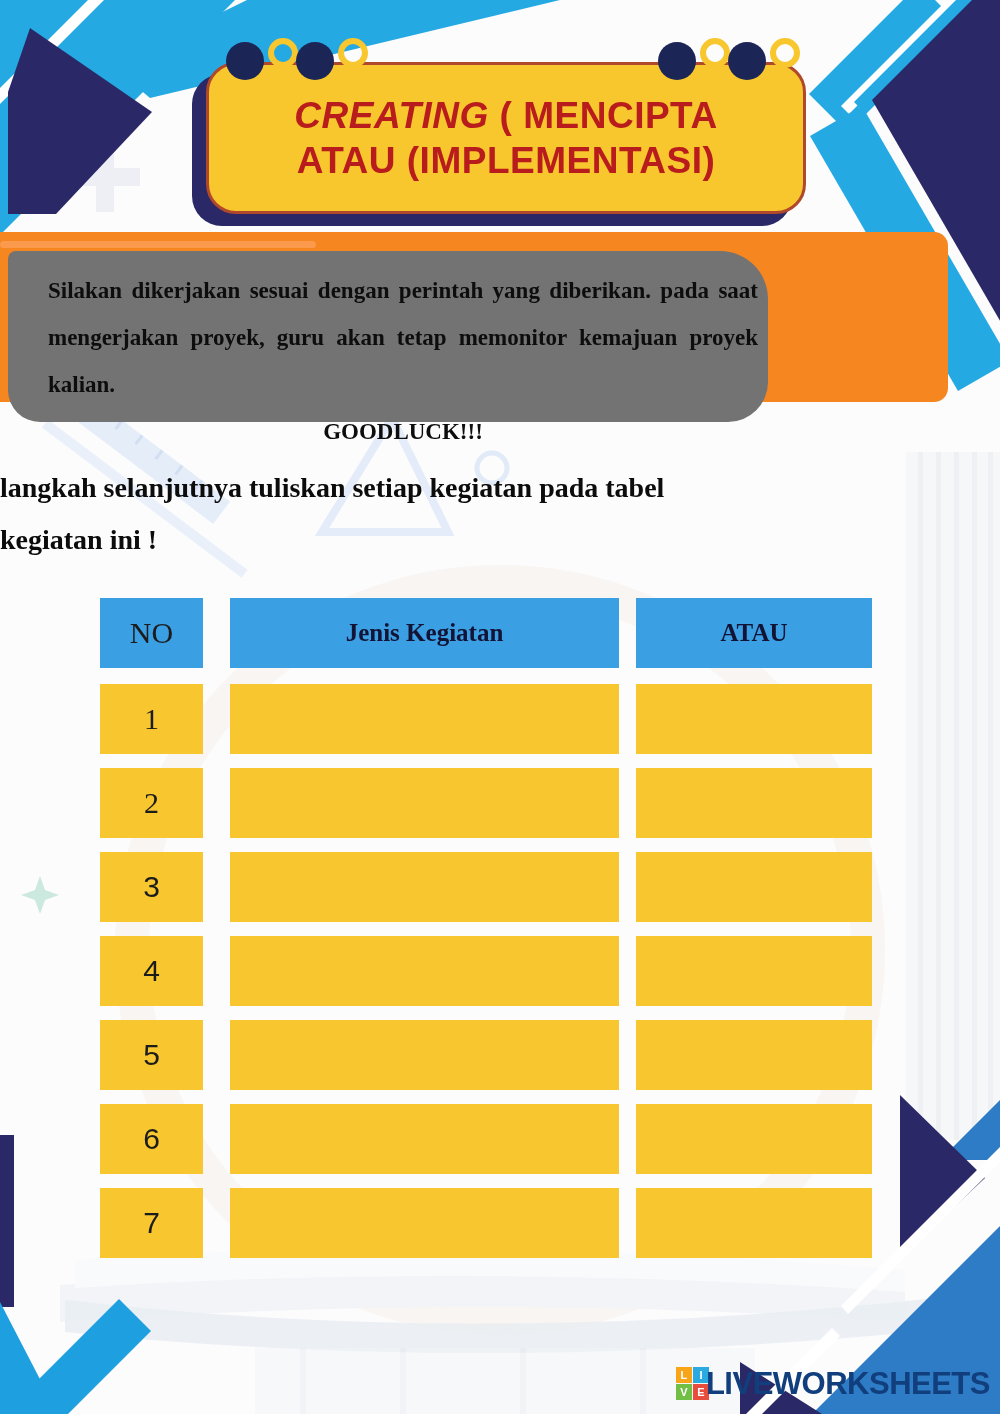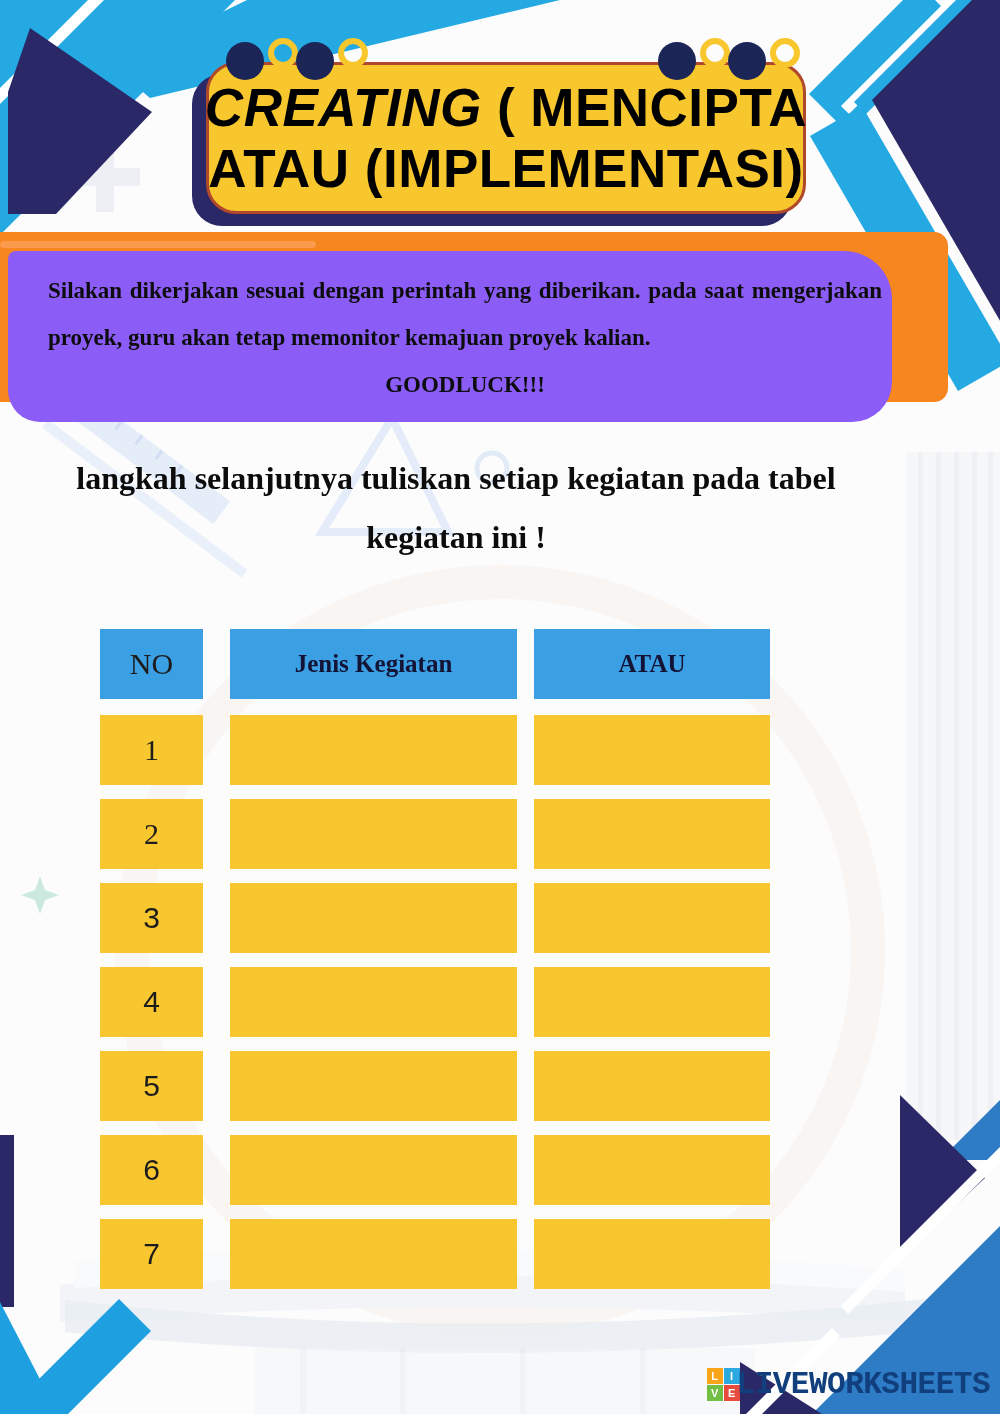--- a/index.html
+++ b/index.html
@@ -10,61 +10,61 @@
   .decor{position:absolute;left:0;top:0;z-index:1;}
   
   .banner{
     position:absolute;left:206px;top:62px;width:600px;height:152px;z-index:3;
     background:#F8C62D;border:3px solid #B0482B;border-radius:30px;
     box-shadow:-14px 12px 0 #2A2866;
     display:flex;flex-direction:column;justify-content:center;align-items:center;
     gap:8px;box-sizing:border-box;
   }
   .banner-line{
-    font-family:"Liberation Sans",sans-serif;font-weight:700;font-size:53px;
-    letter-spacing:.5px;color:#000000;white-space:pre;line-height:1;
+    font-family:"Liberation Sans",sans-serif;font-weight:700;font-size:37px;
+    letter-spacing:.5px;color:#b91c1c;white-space:pre;line-height:1;
   }
   .banner-line .italic{font-style:italic;}
   .dot{position:absolute;width:38px;height:38px;border-radius:50%;background:#1B2556;z-index:4;}
   .loop{position:absolute;width:30px;height:30px;border-radius:50%;border:6px solid #F8C62D;background:transparent;z-index:4;box-sizing:border-box;}
   .d1{left:226px;top:42px}.l1{left:268px;top:38px}.d2{left:296px;top:42px}.l2{left:338px;top:38px}
   .d3{left:658px;top:42px}.l3{left:700px;top:38px}.d4{left:728px;top:42px}.l4{left:770px;top:38px}
   
   .orange-panel{
     position:absolute;left:0;top:232px;width:948px;height:170px;z-index:2;
     background:#F6861F;border-radius:0 14px 14px 0;
   }
   .orange-stripe{
     position:absolute;left:0;top:241px;width:316px;height:7px;z-index:3;
     background:#FB9A4D;border-radius:4px;
   }
   .instruction-card{
-    position:absolute;left:8px;top:251px;width:884px;height:171px;z-index:3;
-    background:#8b5cf6;border-radius:8px 48px 40px 32px;
+    position:absolute;left:8px;top:251px;width:760px;height:171px;z-index:3;
+    background:#737373;border-radius:8px 48px 40px 32px;
     padding:17px 10px 0 40px;box-sizing:border-box;
   }
   .instruction-card p{
     margin:0;font-family:"Liberation Serif",serif;font-weight:700;
     font-size:23px;line-height:2.04;color:#0d0d0d;text-align:justify;
   }
   .instruction-card .goodluck{text-align:center;}
   
   .prompt{
-    position:absolute;left:0;top:449px;width:912px;z-index:2;text-align:center;
-    font-family:"Liberation Serif",serif;font-weight:700;font-size:32px;
+    position:absolute;left:0;top:462px;width:912px;z-index:2;
+    font-family:"Liberation Serif",serif;font-weight:700;font-size:28px;
     line-height:1.85;color:#0c0c0c;
   }
   
-  .activity-table{position:absolute;left:100px;top:629px;z-index:2;}
+  .activity-table{position:absolute;left:100px;top:598px;z-index:2;}
   .t-row{display:flex;margin-bottom:14px;}
   .t-head{margin-bottom:16px;}
   .cell{display:flex;align-items:center;justify-content:center;height:70px;box-sizing:border-box;}
   .t-head .cell{background:#3A9FE3;color:#131335;}
   .c-no{width:103px;}
-  .c-jk{width:287px;margin-left:27px;}
+  .c-jk{width:389px;margin-left:27px;}
   .c-wk{width:236px;margin-left:17px;}
   .t-head .c-no{font-family:"Liberation Serif",serif;font-weight:400;font-size:27px;}
   .t-head .c-jk,.t-head .c-wk{font-family:"Liberation Serif",serif;font-weight:700;font-size:25px;}
   .t-row .c-no,.t-row .c-jk,.t-row .c-wk{background:#F8C62F;}
   .t-head .c-no,.t-head .c-jk,.t-head .c-wk{background:#3A9FE3;}
   .t-row .c-no{font-size:30px;color:#1c1c1c;}
   .t-row.serif .c-no{font-family:"Liberation Serif",serif;}
   .t-row.sans .c-no{font-family:"Liberation Sans",sans-serif;}
   
   .brand{
@@ -74,21 +74,21 @@
   .logo-grid{
     width:34px;height:34px;display:grid;margin-right:-4px;
     grid-template-columns:16px 16px;grid-template-rows:16px 16px;gap:1px;
   }
   .logo-sq{
     display:flex;align-items:center;justify-content:center;
     color:#fff;font-size:11px;font-weight:700;font-family:"Liberation Sans",sans-serif;
   }
   .sq-l{background:#F9A51A;}.sq-i{background:#2BA9E1;}.sq-v{background:#71BF44;}.sq-e{background:#E74C3C;}
   .brand-text{
-    font-family:Liberation Mono, monospace;font-weight:800;font-size:31px;
+    font-family:Liberation Sans, sans-serif;font-weight:800;font-size:31px;
     letter-spacing:-.5px;color:#113E7C;
   }
 </style>
 </head>
 <body>
 
 <div class="page">
 
   <svg class="decor" width="1000" height="1414" viewBox="0 0 1414 2000" preserveAspectRatio="none" style="width:1000px;height:1414px">
   </svg>

